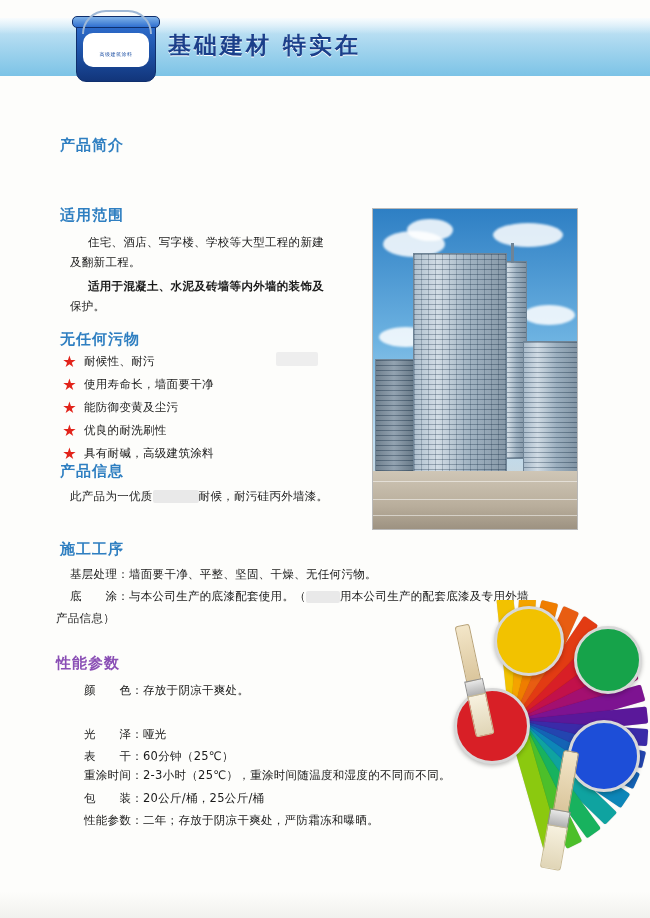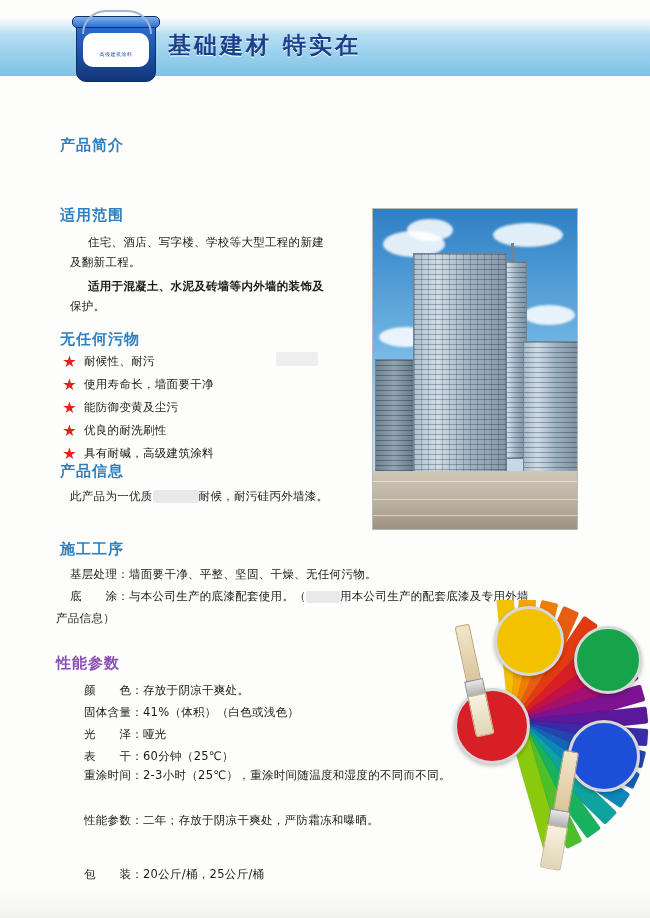--- a/index.html
+++ b/index.html
@@ -357,36 +357,33 @@
   <div class="para" style="left:70px; top:586px;">
     <span>底　　涂</span><span>：与本公司生产的底漆配套使用。（</span><span class="blob" style="width:34px;height:12px;"></span><span>用本公司生产的配套底漆及专用外墙</span>
   </div>
   <div class="para" style="left:56px; top:608px;">产品信息）</div>
 
   <div class="sec-h purple" style="left:56px; top:654px;">性能参数</div>
 
   <div class="para" style="left:84px; top:680px;">
     <span>颜　　色</span><span>：存放于阴凉干爽处。</span>
   </div>
-  <div class="para" style="left:84px; top:702px;">
-    <span>固体含量</span><span>：41%（体积）（白色或浅色）</span>
-  </div>
   <div class="para" style="left:84px; top:724px;">
     <span>光　　泽</span><span>：哑光</span>
   </div>
   <div class="para" style="left:84px; top:746px;">
     <span>表　　干</span><span>：60分钟（25℃）</span>
   </div>
   <div class="para" style="left:84px; top:765px;">
     <span>重涂时间</span><span>：2-3小时（25℃），重涂时间随温度和湿度的不同而不同。</span>
   </div>
   <div class="para" style="left:84px; top:810px;">
     <span>性能参数</span><span>：二年；存放于阴凉干爽处，严防霜冻和曝晒。</span>
   </div>
-  <div class="para" style="left:84px; top:864px;">
+  <div class="para" style="left:84px; top:788px;">
     <span>包　　装</span><span>：20公斤/桶，25公斤/桶</span>
   </div>
 
   <div class="photo">
     <div class="cloud" style="left:10px; top:22px; width:62px; height:26px;"></div>
     <div class="cloud" style="left:34px; top:10px; width:46px; height:22px;"></div>
     <div class="cloud" style="left:120px; top:14px; width:70px; height:24px;"></div>
     <div class="cloud" style="left:6px; top:118px; width:54px; height:20px;"></div>
     <div class="cloud" style="left:150px; top:96px; width:52px; height:20px;"></div>
 

